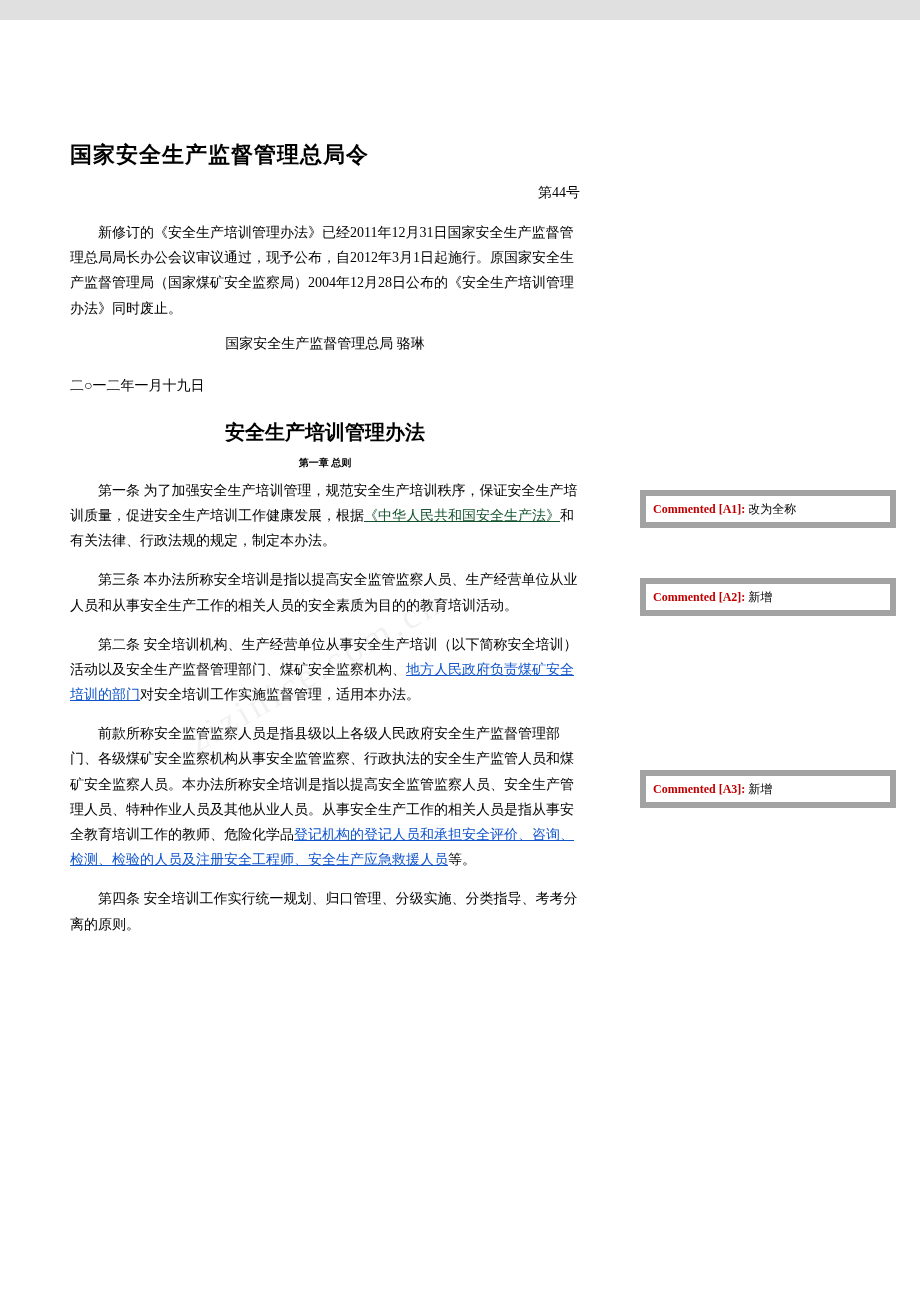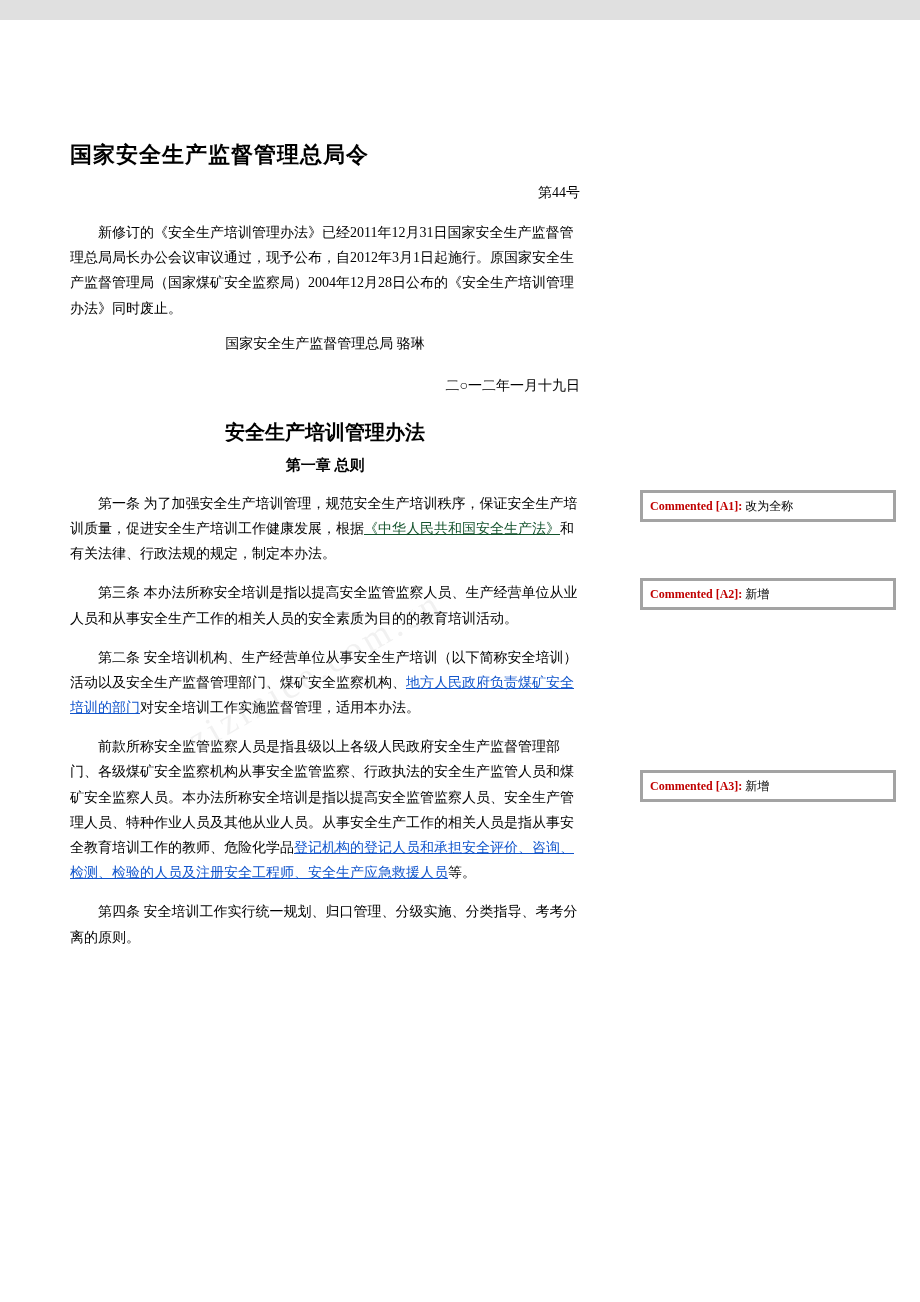--- a/index.html
+++ b/index.html
@@ -61,38 +61,37 @@
     }
 
     .doc-sign {
       text-align: center;
       font-size: 14px;
       margin-bottom: 24px;
       margin-top: 10px;
     }
 
     .doc-date {
-      text-align: right;
       font-size: 14px;
       margin-bottom: 24px;
     }
 
     .doc-title-sub {
       font-size: 20px;
       font-weight: bold;
       text-align: center;
       margin-bottom: 10px;
       font-family: "SimHei", "黑体", sans-serif;
     }
 
     .chapter-title {
-      font-size: 15px;
+      font-size: 10px;
       font-weight: bold;
       text-align: center;
-      margin-bottom: 16px;
+      margin-bottom: 8px;
     }
 
     .link-text {
       color: #14532d;
       text-decoration: underline;
     }
 
     .watermark {
       position: absolute;
       top: 50%;
@@ -110,21 +109,21 @@
     
     .highlight-blue {
       color: #1155cc;
       text-decoration: underline;
     }
 
     .comment-entry {
       position: absolute;
       left: 10px;
       right: 24px;
-      border: 3px solid #a3a3a3;
+      border: 6px solid #a3a3a3;
       background: #fff;
       padding: 4px 7px;
       font-size: 12px;
       line-height: 1.5;
     }
 
     .comment-entry .clabel {
       color: #c00000;
       font-weight: bold;
       font-size: 12px;

